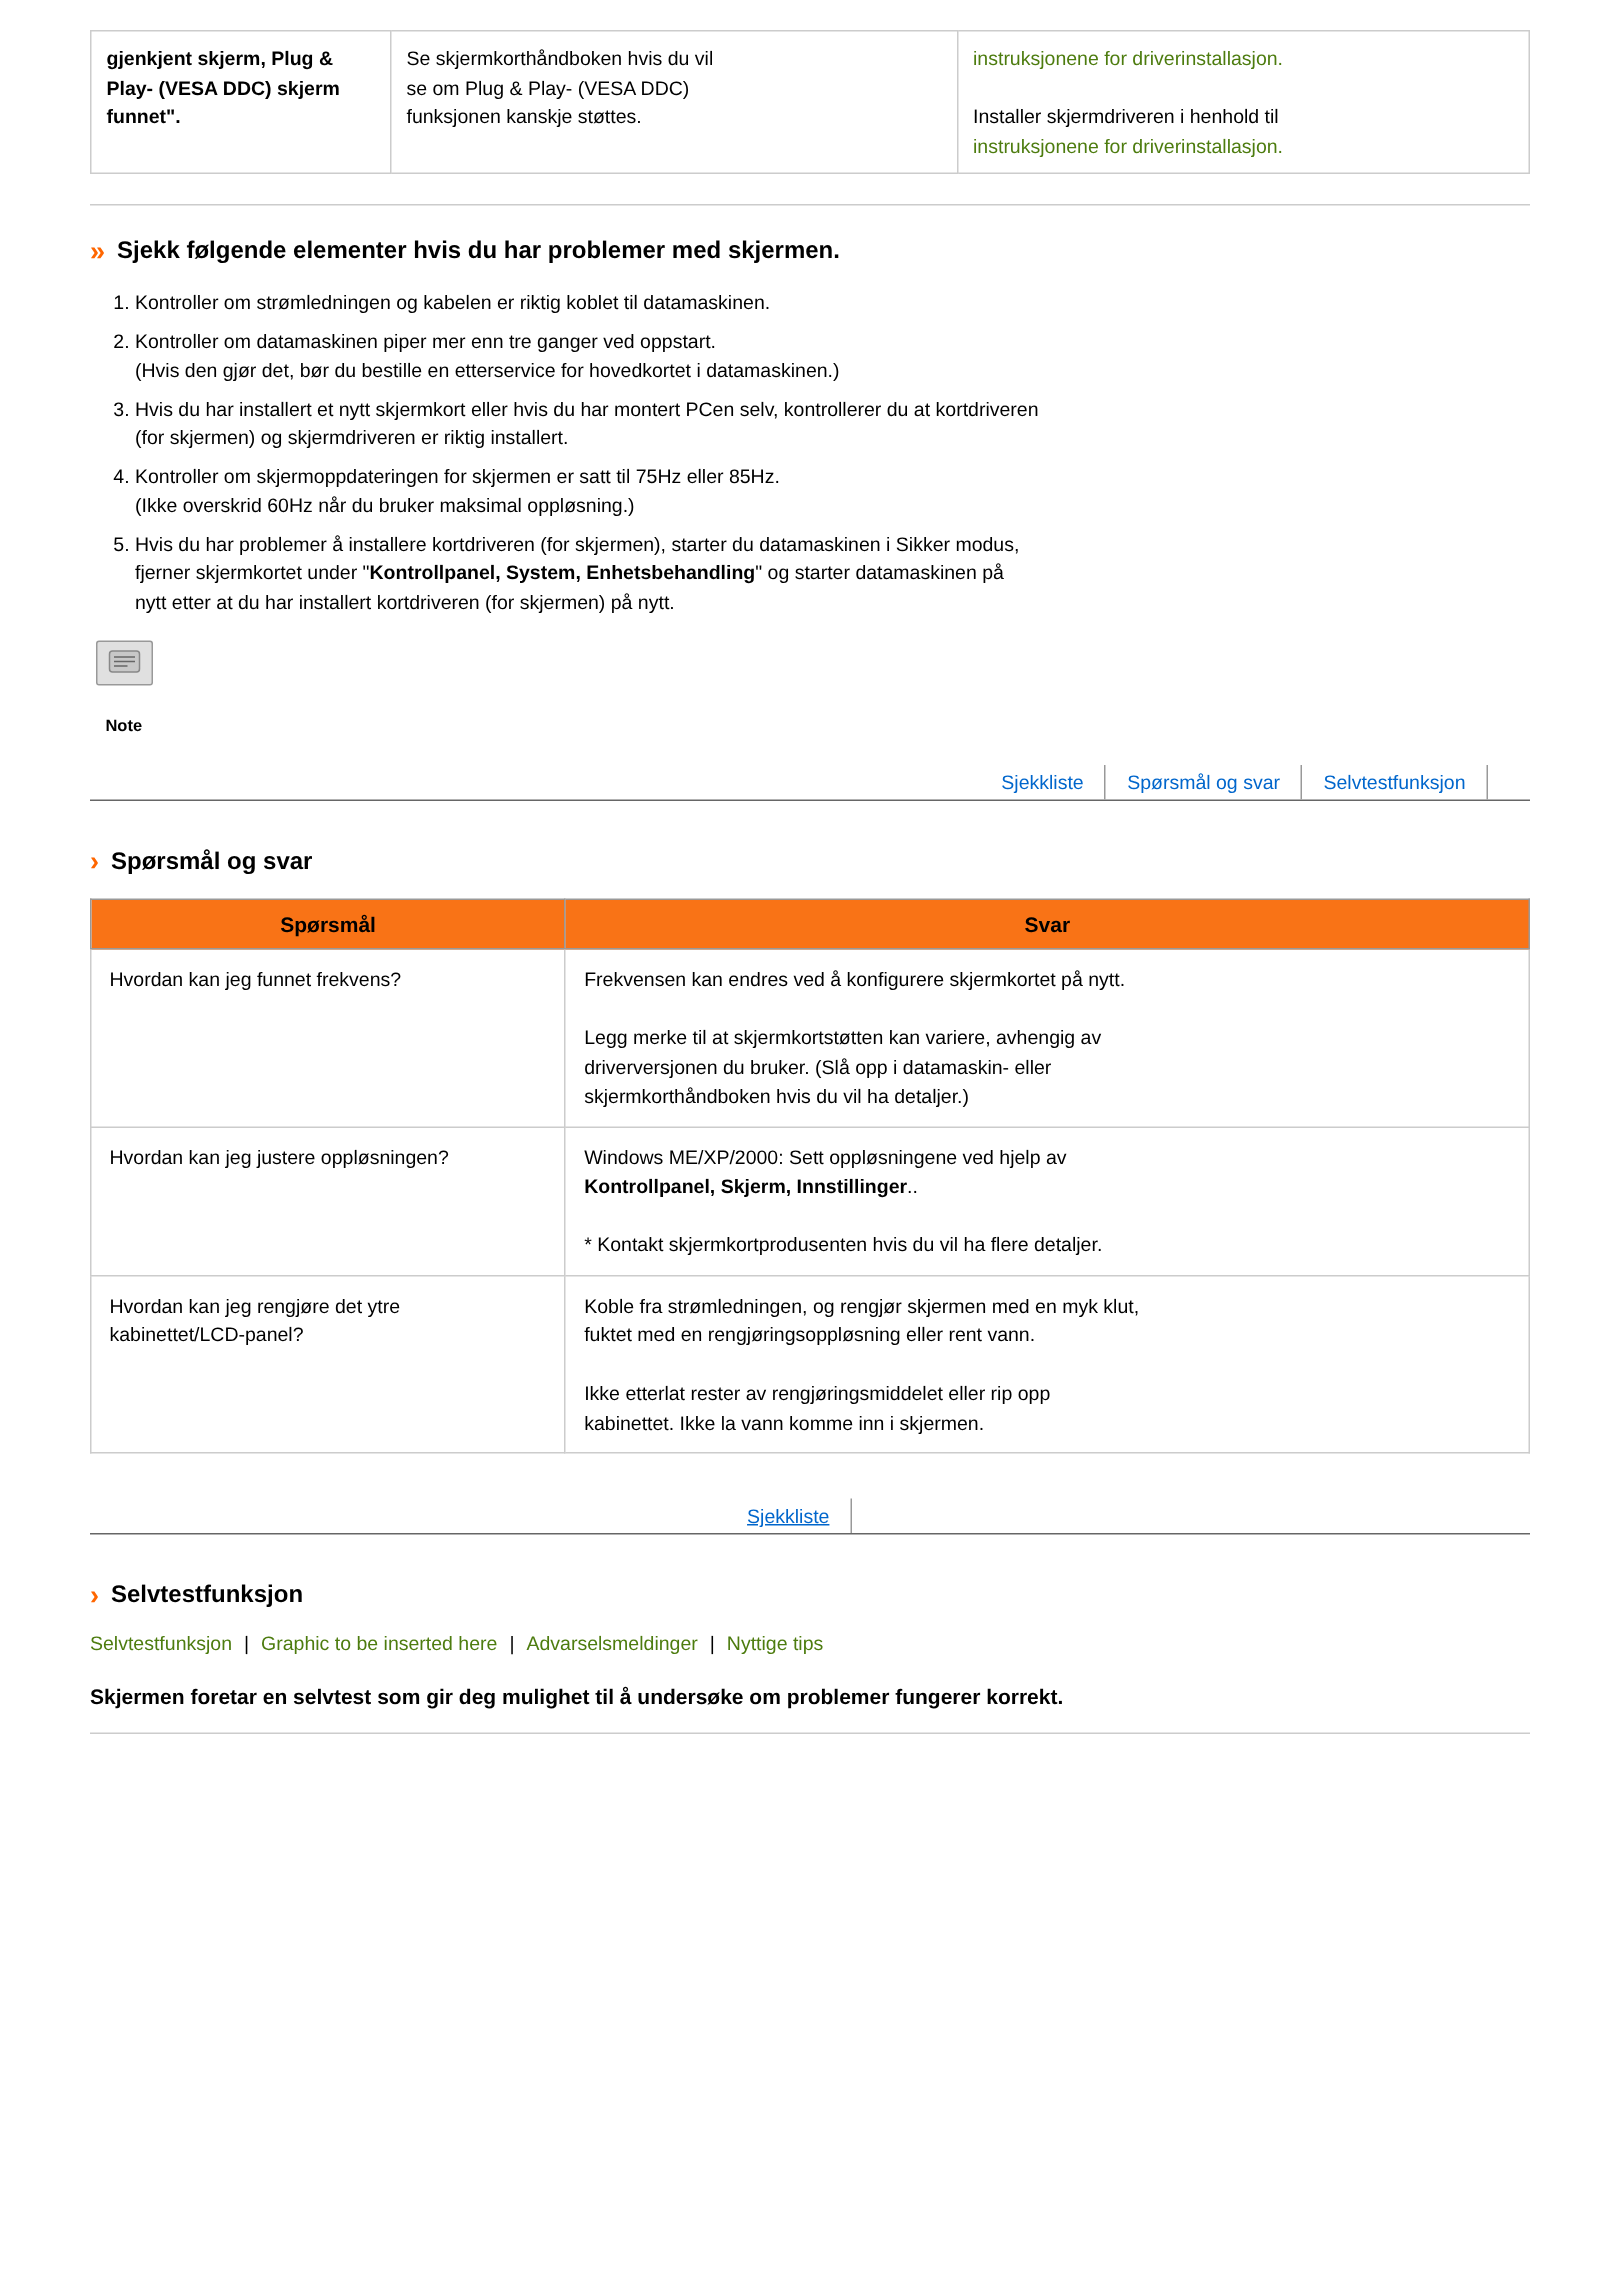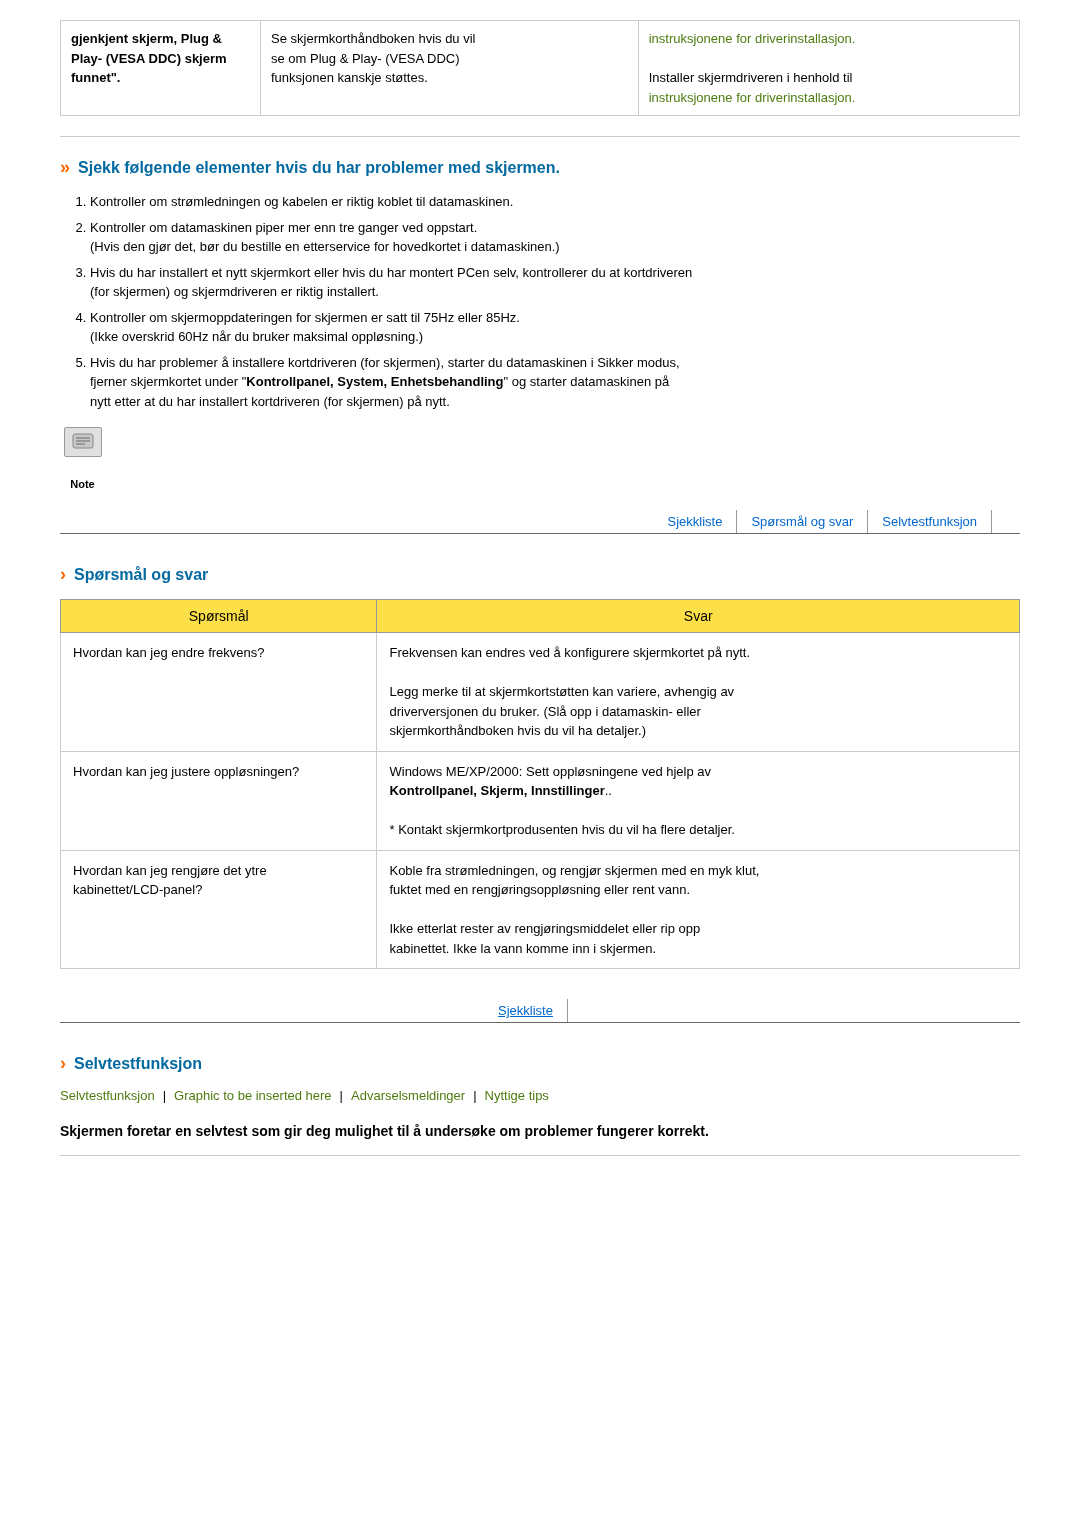--- a/index.html
+++ b/index.html
@@ -46,21 +46,21 @@
     }
     .arrow-icon {
       color: #ff6600;
       font-size: 18px;
       margin-right: 8px;
       font-weight: bold;
     }
     .section-title {
       font-size: 16px;
       font-weight: bold;
-      color: #0369a1;
+      color: #000000;
     }
 
     
     .numbered-list {
       padding-left: 30px;
       margin-bottom: 16px;
     }
     .numbered-list li {
       margin-bottom: 6px;
       line-height: 1.5;
@@ -125,23 +125,23 @@
     .nav-tab:last-child { border-right: none; }
 
     
     .qa-section { margin-bottom: 30px; }
     .qa-table {
       width: 100%;
       border-collapse: collapse;
       border: 1px solid #999;
     }
     .qa-table th {
-      background: #fde047;
+      background: #f97316;
       padding: 8px 12px;
-      font-weight: normal;
+      font-weight: bold;
       font-size: 14px;
       border: 1px solid #999;
       text-align: center;
     }
     .qa-table td {
       border: 1px solid #ccc;
       padding: 10px 12px;
       vertical-align: top;
       line-height: 1.5;
       font-size: 13px;
@@ -272,21 +272,21 @@
   <table class="qa-table">
     <thead>
       <tr>
         <th>Spørsmål</th>
         <th>Svar</th>
       </tr>
     </thead>
     <tbody>
 
       <tr>
-        <td>Hvordan kan jeg endre frekvens?</td>
+        <td>Hvordan kan jeg funnet frekvens?</td>
         <td>
           Frekvensen kan endres ved å konfigurere skjermkortet på nytt.<br><br>
           Legg merke til at skjermkortstøtten kan variere, avhengig av<br>
           driverversjonen du bruker. (Slå opp i datamaskin- eller<br>
           skjermkorthåndboken hvis du vil ha detaljer.)
         </td>
       </tr>
 
       <tr>
         <td>Hvordan kan jeg justere oppløsningen?</td>

